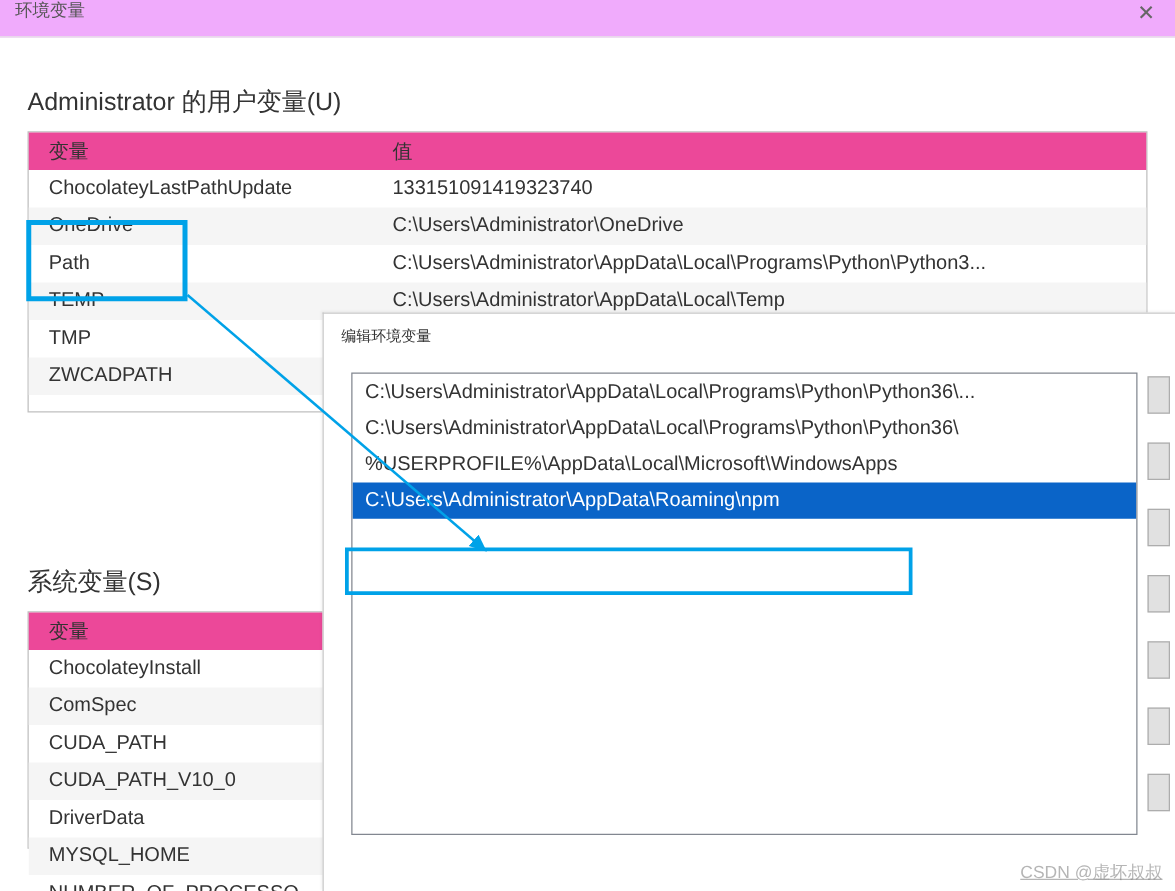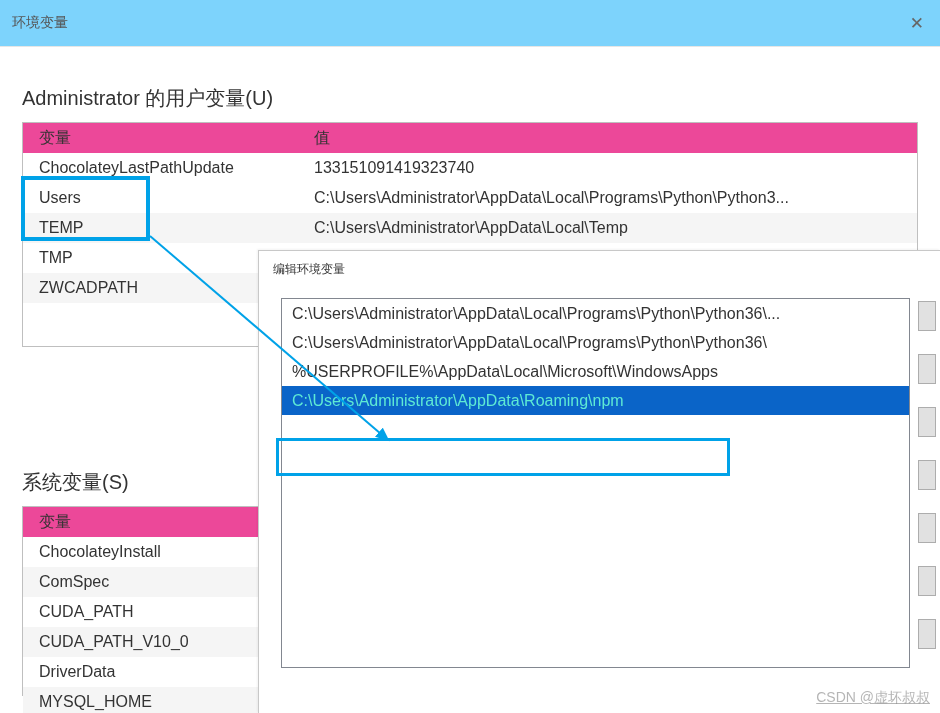--- a/index.html
+++ b/index.html
@@ -7,25 +7,25 @@
       font-family: "Microsoft YaHei", "Segoe UI", sans-serif;
       font-size: 15px;
       background: #ffffff;
       color: #333;
       width: 940px;
       height: 713px;
       overflow: hidden;
       position: relative;
     }
     .titlebar {
-      height: 47px;
-      display: flex;
-      align-items: center;
+      height: 30px;
+      display: flex;
+      align-items: flex-start;
       padding: 0 10px 0 12px;
-      background: #7dd3fc;
+      background: #f0abfc;
       border-bottom: 1px solid #e6e6e6;
       color: #555;
       font-size: 14px;
     }
     .titlebar .title { flex: 1; }
     .close-x { font-size: 17px; color: #666; padding: 0 6px; font-family: Arial; }
     .content { padding: 38px 22px 8px 22px; }
     .section-label {
       font-size: 20px;
       color: #333;
@@ -89,21 +89,21 @@
       padding: 4px 10px;
       white-space: nowrap;
       overflow: hidden;
       text-overflow: ellipsis;
       height: 29px;
       display: flex;
       align-items: center;
     }
     .edit-item.selected {
       background: #0a64c8;
-      color: #5eead4;
+      color: #ffffff;
     }
     .edit-btncol {
       width: 30px;
       display: flex;
       flex-direction: column;
       gap: 23px;
       padding-left: 8px;
       padding-top: 3px;
     }
     .edit-btn {
@@ -156,22 +156,26 @@
   <div class="section-label">Administrator 的用户变量(U)</div>
   <div class="varbox user-varbox">
     <div class="var-row var-head">
       <div class="col-name">变量</div>
       <div class="col-val">值</div>
     </div>
     <div class="var-row">
       <div class="col-name">ChocolateyLastPathUpdate</div>
       <div class="col-val">133151091419323740</div>
     </div>
-    <div class="var-row">
-      <div class="col-name">Users</div>
+    <div class="var-row alt">
+      <div class="col-name">OneDrive</div>
+      <div class="col-val">C:\Users\Administrator\OneDrive</div>
+    </div>
+    <div class="var-row">
+      <div class="col-name">Path</div>
       <div class="col-val">C:\Users\Administrator\AppData\Local\Programs\Python\Python3...</div>
     </div>
     <div class="var-row alt">
       <div class="col-name">TEMP</div>
       <div class="col-val">C:\Users\Administrator\AppData\Local\Temp</div>
     </div>
     <div class="var-row">
       <div class="col-name">TMP</div>
       <div class="col-val"></div>
     </div>

